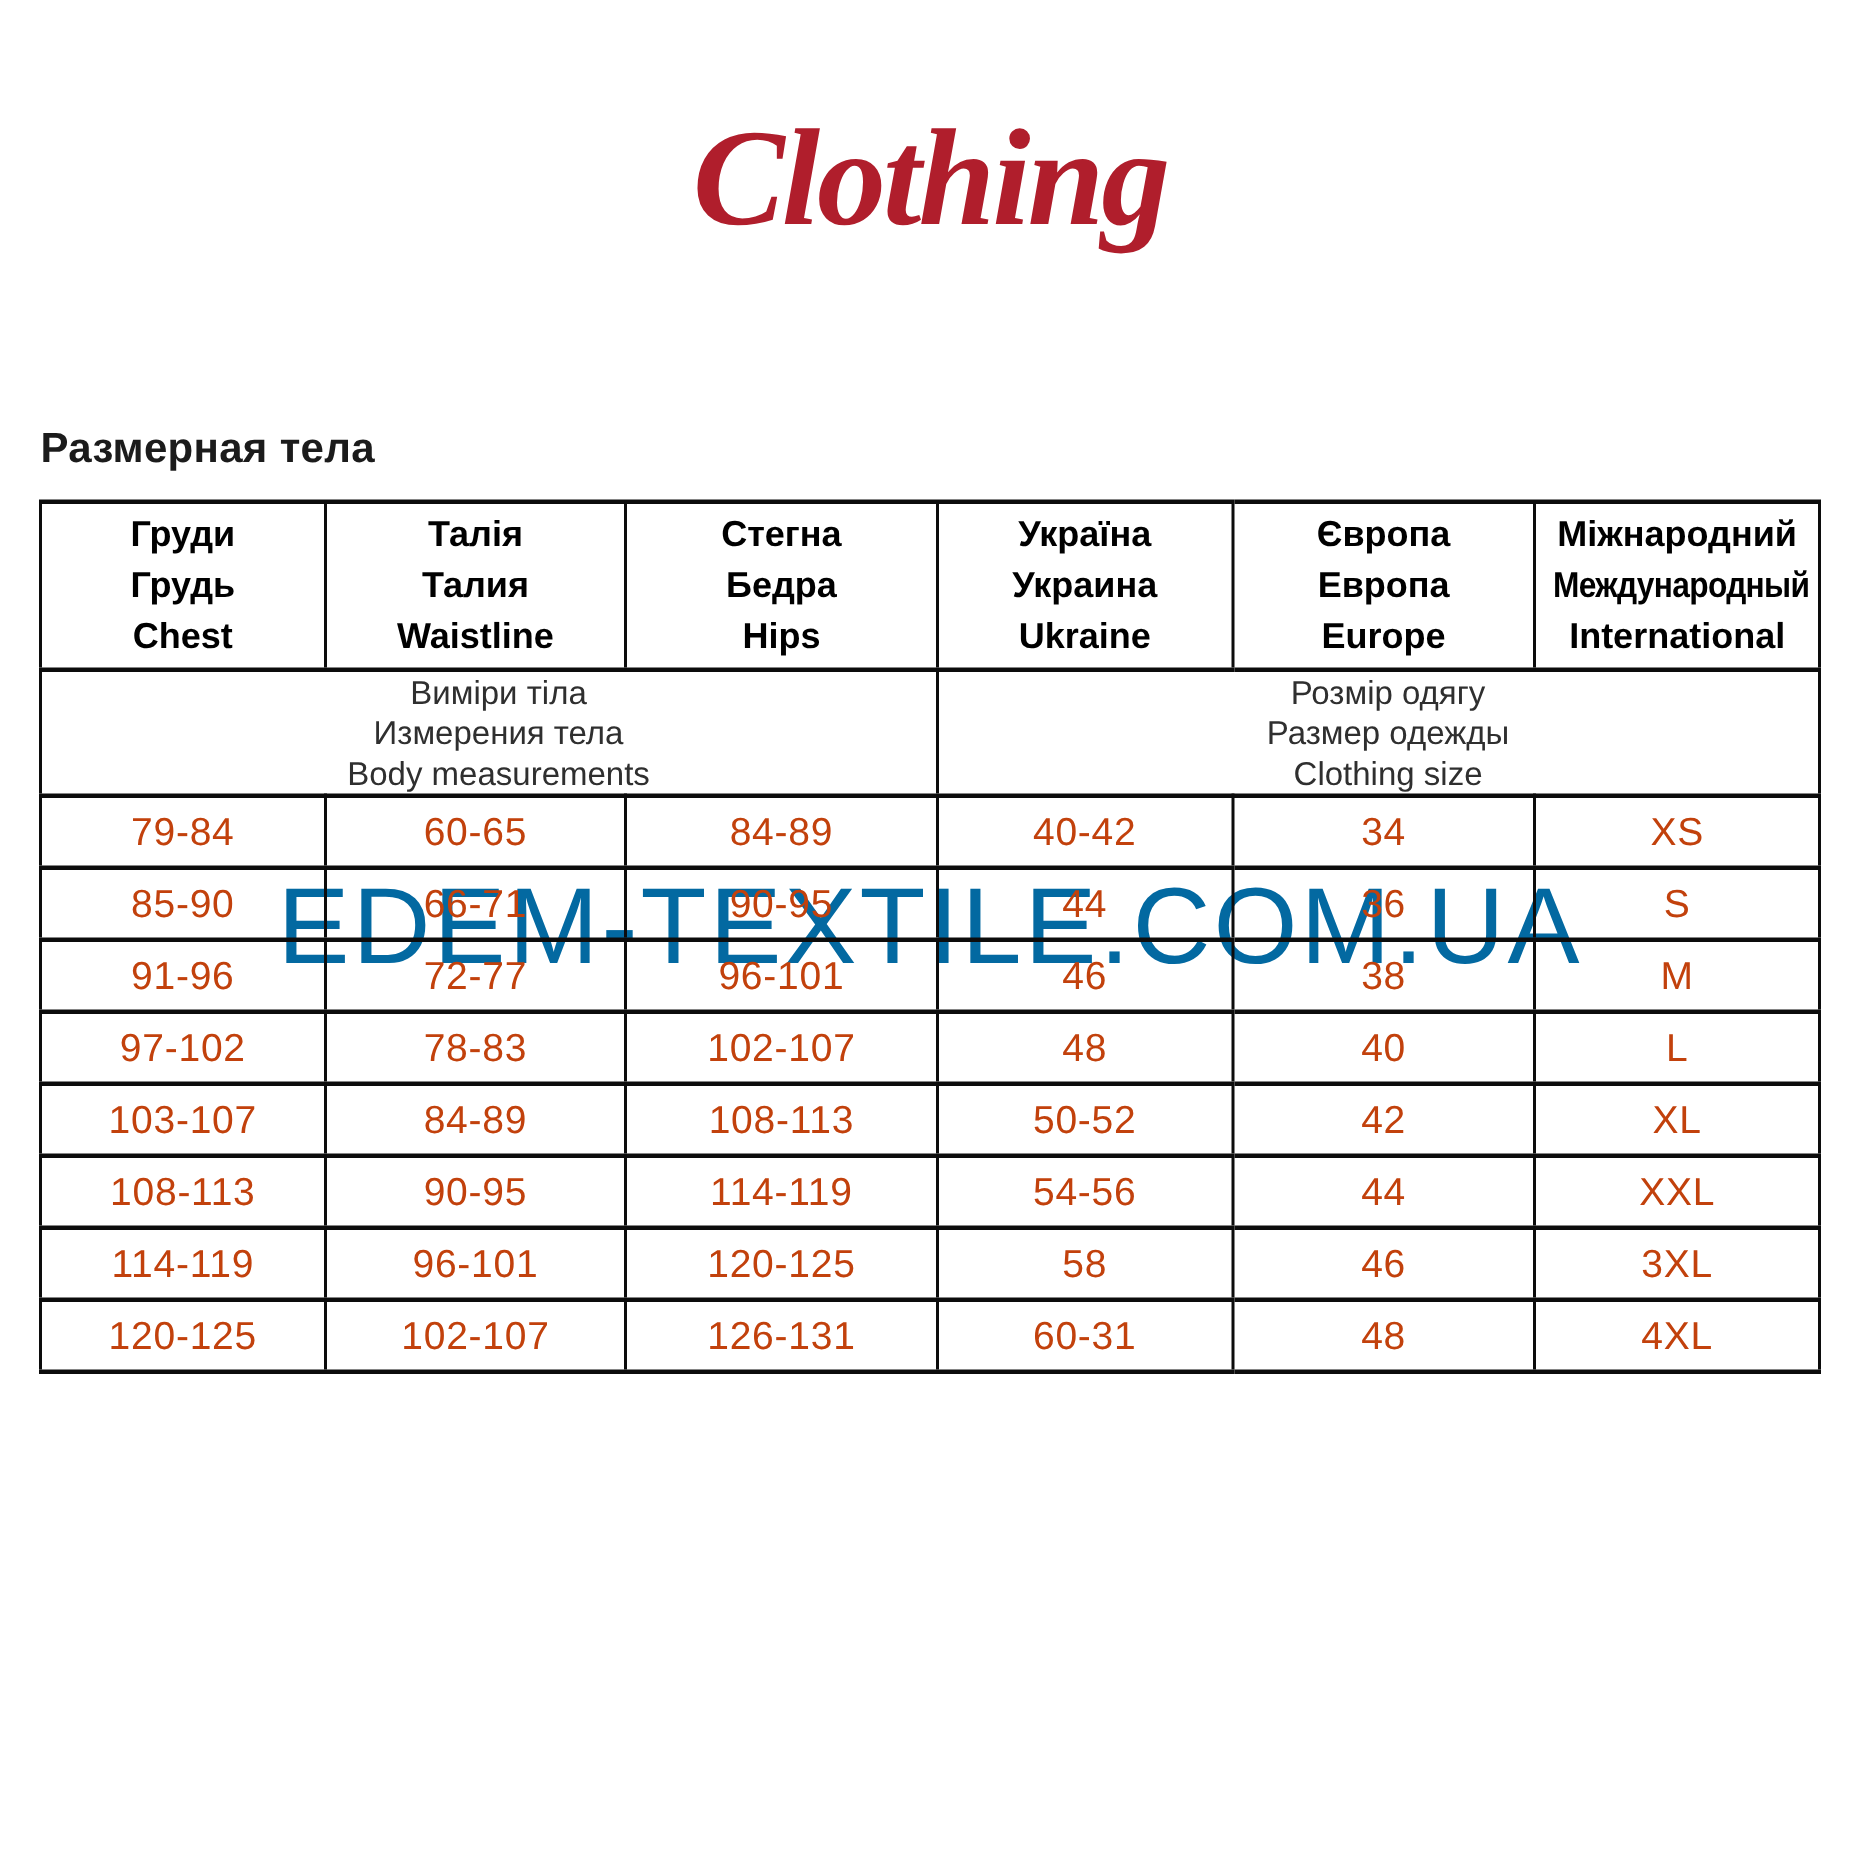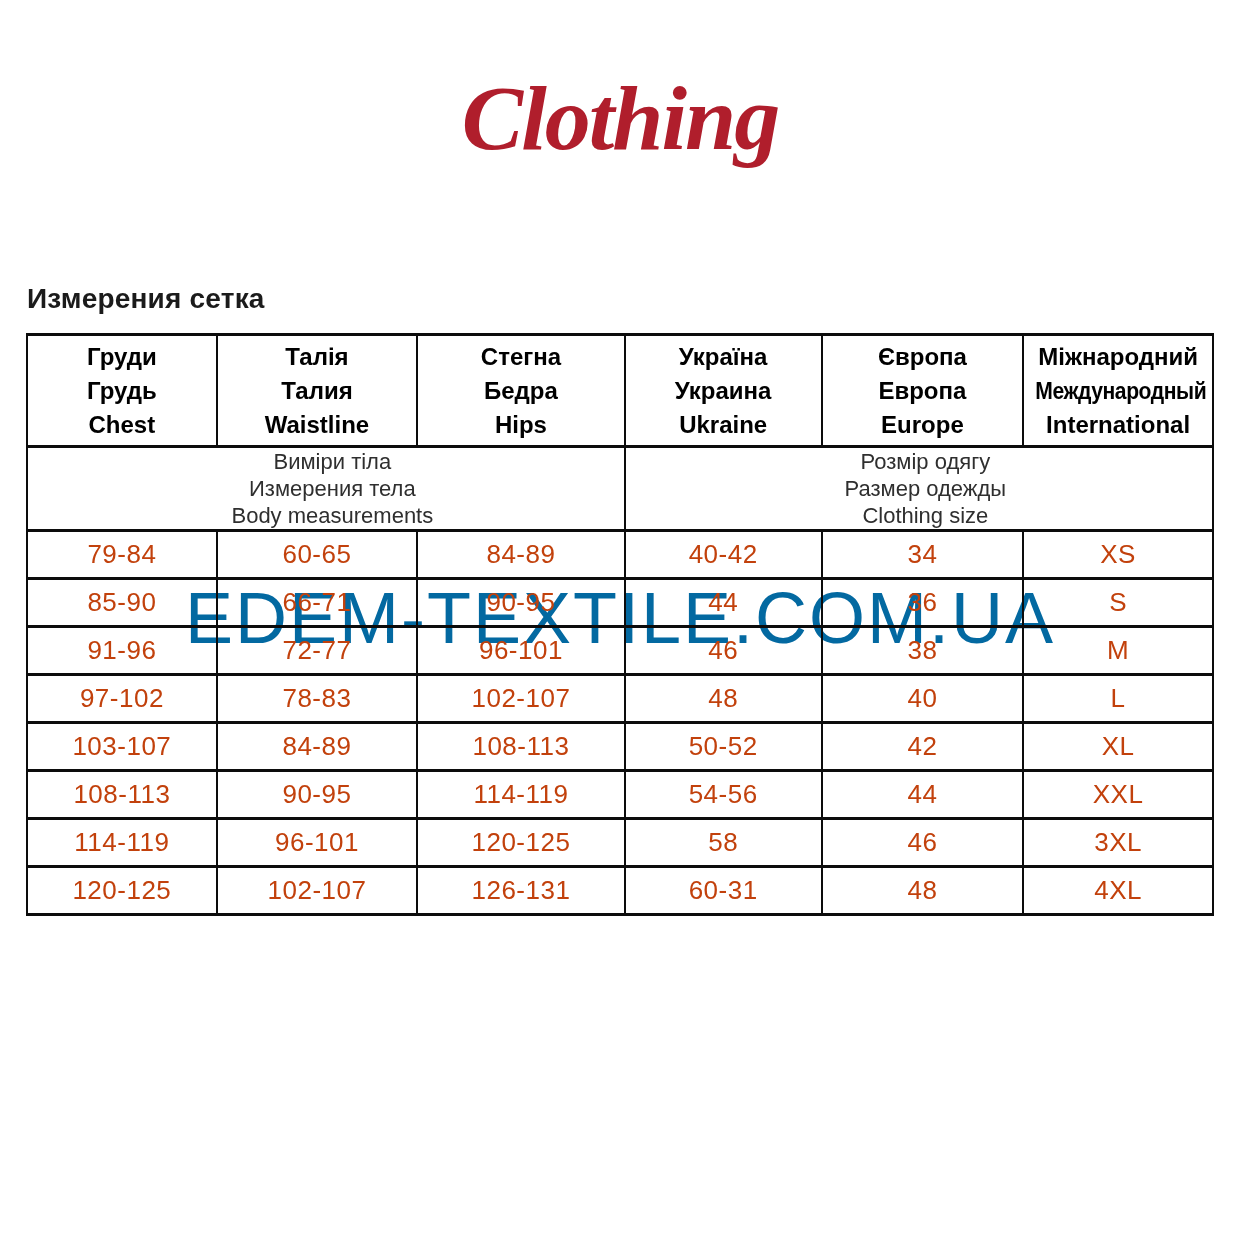--- a/index.html
+++ b/index.html
@@ -92,21 +92,21 @@
     letter-spacing: 0.5px;
   }
 </style>
 </head>
 <body>
 
 <div class="logo-wrap">
   <div class="logo">Clothing</div>
 </div>
 
-<h1 class="page-title">Измерения сетка</h1>
+<h1 class="page-title">Размерная тела</h1>
 
 <div class="table-wrap">
   <div class="watermark">EDEM-TEXTILE.COM.UA</div>
 
   <table class="size-table">
     <colgroup>
       <col style="width:16.0%">
         <col style="width:16.9%">
         <col style="width:17.5%">
       <col style="width:16.6%">

